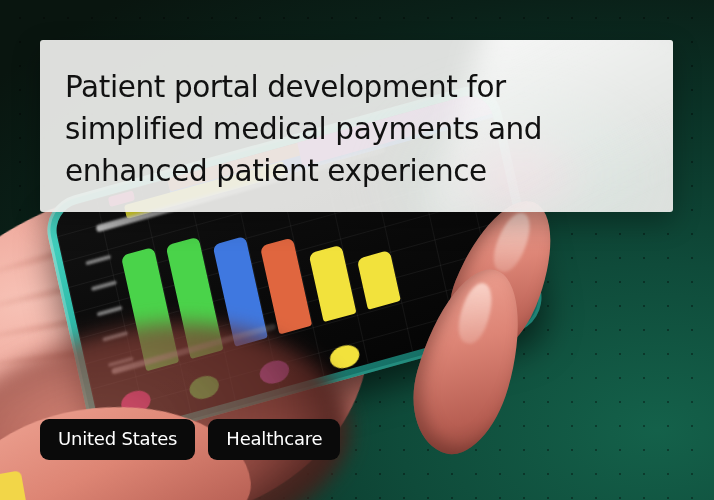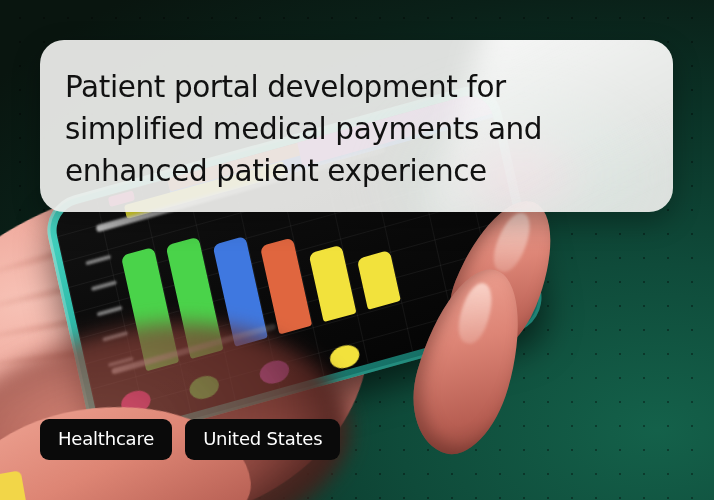--- a/index.html
+++ b/index.html
@@ -128,21 +128,21 @@
   }
   .ycorner{
     position:absolute;left:-12px;top:296px;width:46px;height:36px;
     background:#f2d648;border-radius:6px;transform:rotate(-10deg);
     filter:blur(.6px);
   }
 
   
   .card{
     position:absolute;left:40px;top:40px;width:633px;height:172px;
-    border-radius:24px;overflow:hidden;
+    border-radius:3px;overflow:hidden;
     background:rgba(238,238,236,.93);
     box-shadow:0 10px 28px rgba(0,0,0,.30);
   }
   .card-sheen{position:absolute;inset:0;pointer-events:none;}
   .card-sheen::before{
     content:"";position:absolute;left:52%;top:24%;width:300px;height:190px;
     background:radial-gradient(closest-side, rgba(255,210,225,.55), rgba(210,235,225,.30) 55%, rgba(255,255,255,0) 100%);
     filter:blur(22px);
   }
   .card-sheen::after{
@@ -232,17 +232,17 @@
     <div class="thumb"></div>
     <div class="ycorner"></div>
   </div>
 
   <div class="card">
     <div class="card-sheen"></div>
     <h1 class="card-title">Patient portal development for simplified medical payments and enhanced patient experience</h1>
   </div>
 
   <div class="tags">
+    <span class="tag">United States</span>
     <span class="tag">Healthcare</span>
-    <span class="tag">United States</span>
   </div>
 
 </div>
 
 </body></html>

